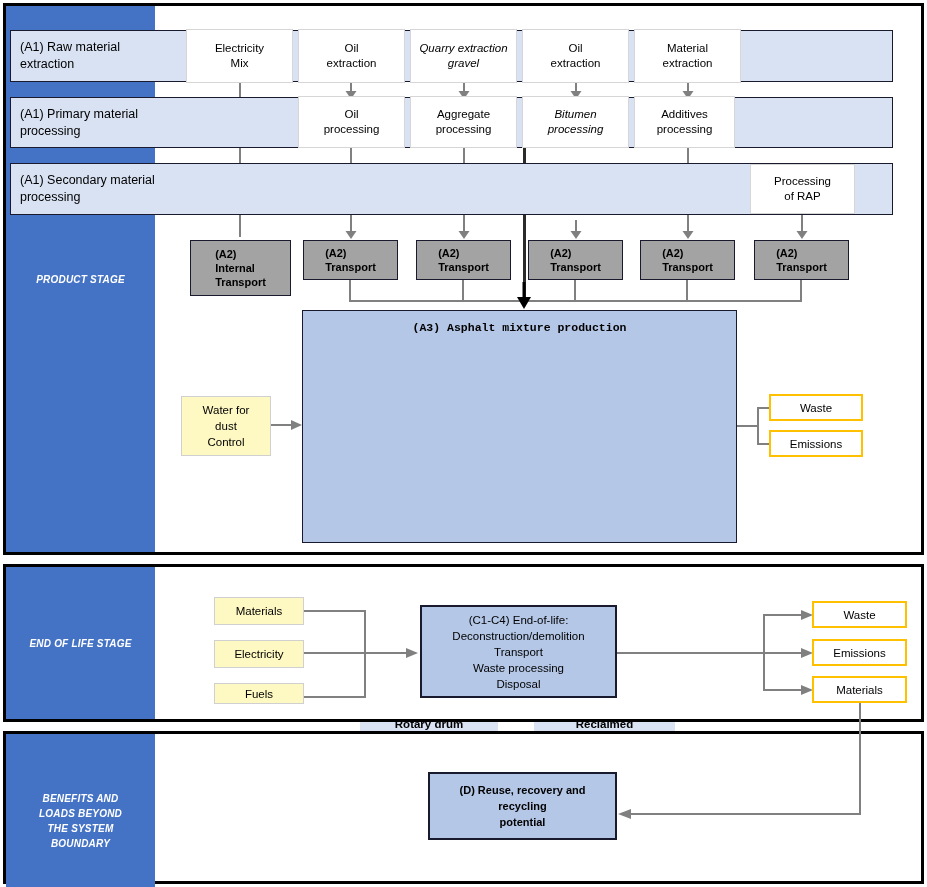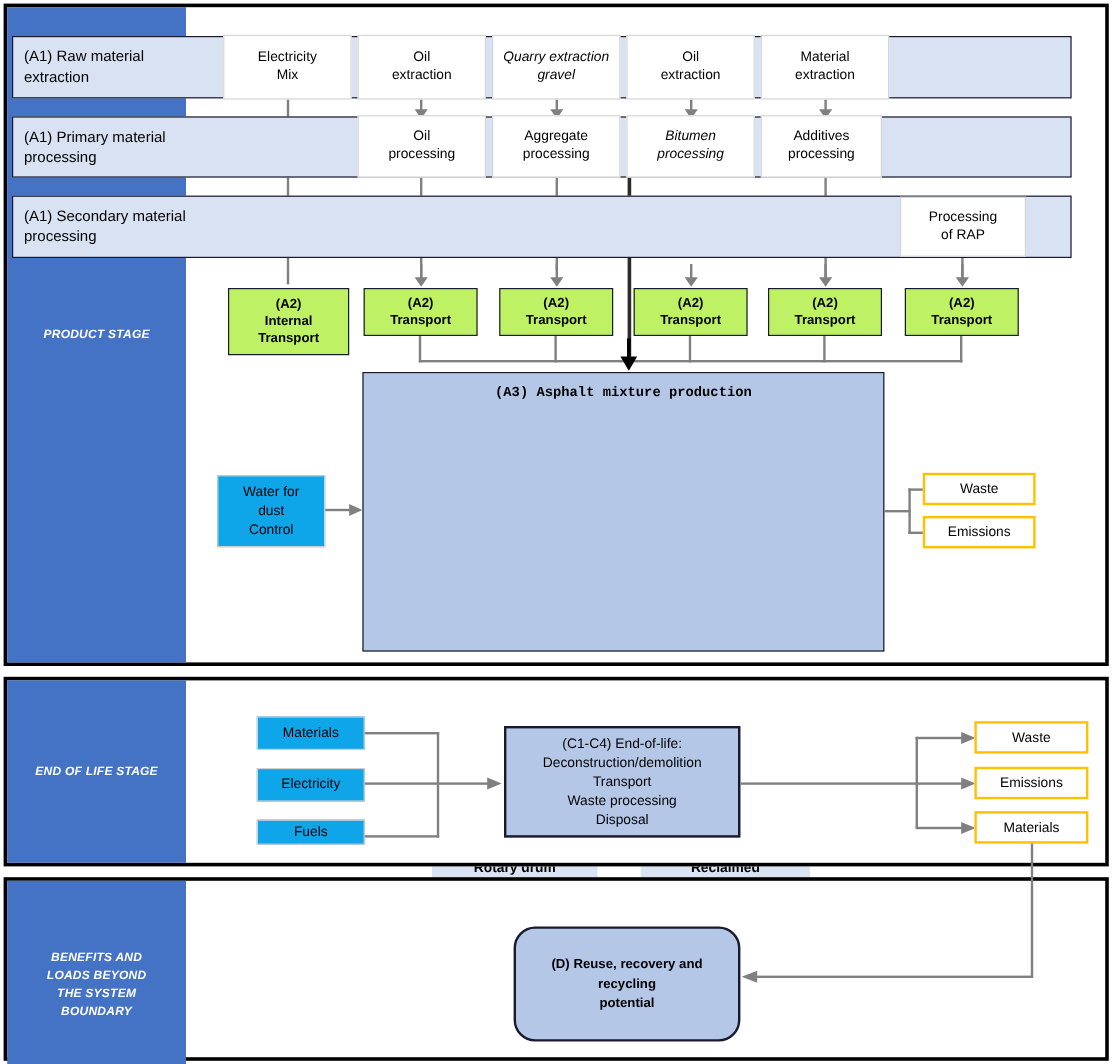--- a/index.html
+++ b/index.html
@@ -19,34 +19,34 @@
   .a1bar{position:absolute;background:#d9e2f3;border:1.5px solid #1a1a2e;box-sizing:border-box;}
   .a1bar .lbl{position:absolute;left:9px;top:50%;transform:translateY(-50%);
               font-size:12.5px;color:#000;line-height:17px;text-align:left;}
 
   
   .pbox{position:absolute;background:#ffffff;border:1.5px solid #d6d6d6;box-sizing:border-box;
         display:flex;align-items:center;justify-content:center;text-align:center;
         font-size:11.5px;color:#000;line-height:15px;}
 
   
-  .a2box{position:absolute;background:#bef264;border:1.5px solid #1a1a2e;box-sizing:border-box;
-         display:flex;align-items:center;justify-content:center;text-align:center;
+  .a2box{position:absolute;background:#a3a3a3;border:1.5px solid #1a1a2e;box-sizing:border-box;
+         display:flex;align-items:center;justify-content:center;text-align:left;
          font-size:11px;font-weight:bold;color:#000;line-height:14px;}
 
   
   .a3box{position:absolute;background:#b4c7e7;border:1.5px solid #1a1a2e;box-sizing:border-box;}
   .a3title{position:absolute;left:0;right:0;top:10px;text-align:center;
            font-size:11.5px;font-weight:bold;color:#000;font-family:Liberation Mono, monospace;}
   .subbox{position:absolute;background:#dae3f3;box-sizing:border-box;
           display:flex;align-items:center;justify-content:center;text-align:center;
           font-size:11.5px;font-weight:bold;color:#000;line-height:15px;}
 
   
-  .wbox{position:absolute;background:#0ea5e9;border:1.5px solid #d0d0d0;box-sizing:border-box;
+  .wbox{position:absolute;background:#fef9c3;border:1.5px solid #d0d0d0;box-sizing:border-box;
         display:flex;align-items:center;justify-content:center;text-align:center;
         font-size:11.5px;color:#000;line-height:16px;}
 
   
   .ybox{position:absolute;background:#ffffff;border:2px solid #ffc000;box-sizing:border-box;
         display:flex;align-items:center;justify-content:center;text-align:center;
         font-size:11.5px;color:#000;}
 
   
   .eolbox{position:absolute;background:#b4c7e7;border:2px solid #1a1a2e;box-sizing:border-box;
@@ -282,16 +282,16 @@
 THE SYSTEM
 BOUNDARY</span>
   </div>
 
   <div class="vline" style="left:859px;top:703px;height:111px;"></div>
   <svg class="arrow" style="left:615px;top:806px;width:246px;height:16px;" viewBox="0 0 246 16">
     <rect x="14" y="7" width="232" height="2" fill="#808080"></rect>
     <polygon class="ahead" points="16,3 16,13 3,8"></polygon>
   </svg>
 
-  <div class="dbox" style="left:428px;top:772px;width:189px;height:96px;white-space:pre-line;border-radius:18px;">(D) Reuse, recovery and recycling
+  <div class="dbox" style="left:428px;top:772px;width:189px;height:68px;white-space:pre-line;">(D) Reuse, recovery and recycling
 potential</div>
 
 </div>
 
 </body></html>

